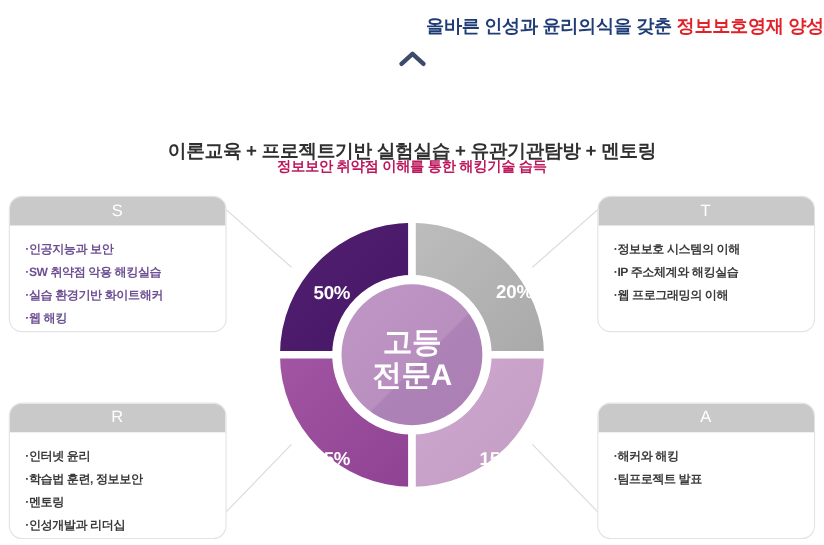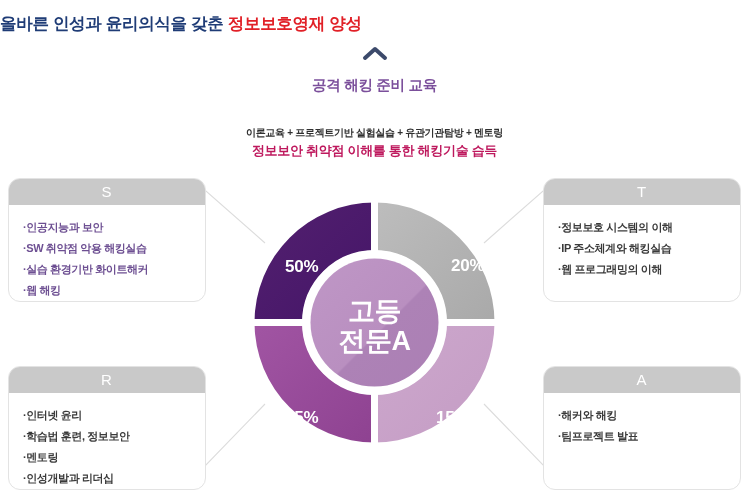--- a/index.html
+++ b/index.html
@@ -7,39 +7,39 @@
     width: 749px; height: 495px;
     background: #ffffff;
     font-family: "Liberation Sans", "DejaVu Sans", sans-serif;
     overflow: hidden;
   }
   #stage { position: relative; width: 749px; height: 495px; background:#fff; }
 
   
   .title {
     position: absolute; top: 13px; left: 0; width: 749px;
-    text-align: left; font-size: 16.5px; font-weight: bold;
+    text-align: right; font-size: 16.5px; font-weight: bold;
     letter-spacing: -0.3px; white-space: nowrap;
   }
   .title .t-navy { color: #1f3c76; }
   .title .t-red  { color: #e12027; }
 
   .chevron {
     position: absolute; top: 46px; left: 0; width: 749px;
     text-align: center; color: #3c4a6b;
     font-size: 22px; font-weight: bold; line-height: 22px;
   }
 
   .sub {
     position: absolute; left: 0; width: 749px; text-align: center;
     white-space: nowrap; letter-spacing: -0.3px;
   }
   .sub-1 { top: 76px;  font-size: 14.5px; font-weight: bold; color: #7b4f9b; }
   .sub-2 { top: 101px; font-size: 13px; font-weight: bold; color: #be185d; margin-top: 41px; }
-  .sub-3 { top: 126px; font-size: 10px; font-weight: bold; color: #303030; }
+  .sub-3 { top: 126px; font-size: 17px; font-weight: bold; color: #303030; }
 
   
   .connectors { position: absolute; inset: 0; width: 749px; height: 495px; }
 
   
   .box {
     position: absolute; width: 198px;
     background: #ffffff;
     border: 1px solid #e3e3e3;
     border-radius: 12px;
@@ -93,21 +93,20 @@
   <div class="title">
     <span class="t-navy">올바른 인성과 윤리의식을 갖춘 </span><span class="t-red">정보보호영재 양성</span>
   </div>
 
   <div class="chevron">
     <svg width="26" height="18" viewBox="0 0 26 18" aria-hidden="true">
       <path d="M3 12 L13 3 L23 12" fill="none" stroke="#3c4a6b" stroke-width="4" stroke-linecap="round" stroke-linejoin="round"></path>
     </svg>
   </div>
 
-  <div class="sub sub-1">공격 해킹 준비 교육</div>
   <div class="sub sub-2">정보보안 취약점 이해를 통한 해킹기술 습득</div>
   <div class="sub sub-3">이론교육 + 프로젝트기반 실험실습 + 유관기관탐방 + 멘토링</div>
 
   <svg class="connectors" viewBox="0 0 749 495">
     <g fill="none" stroke="#dcdcdc" stroke-width="1.1">
       <path d="M75 191 L206 191 L265 243"></path>
       <path d="M674 191 L543 191 L484 243"></path>
       <path d="M75 465 L206 465 L265 404"></path>
       <path d="M674 465 L543 465 L484 404"></path>
     </g>

